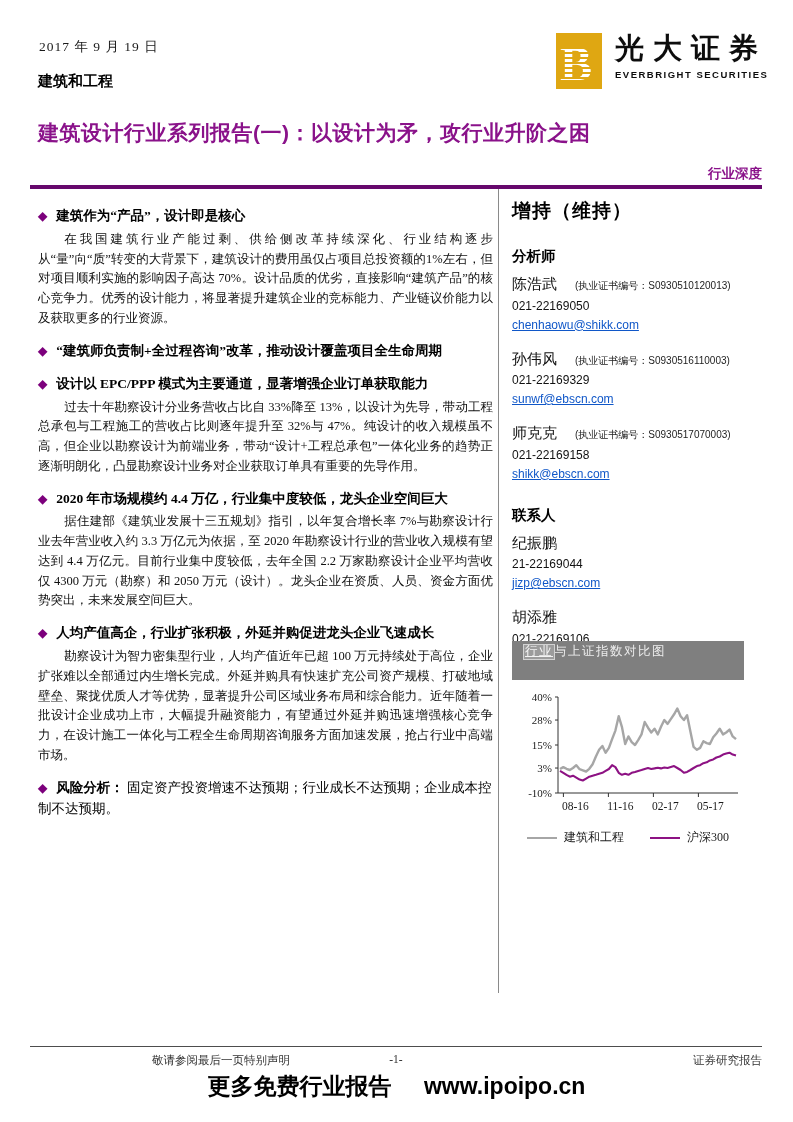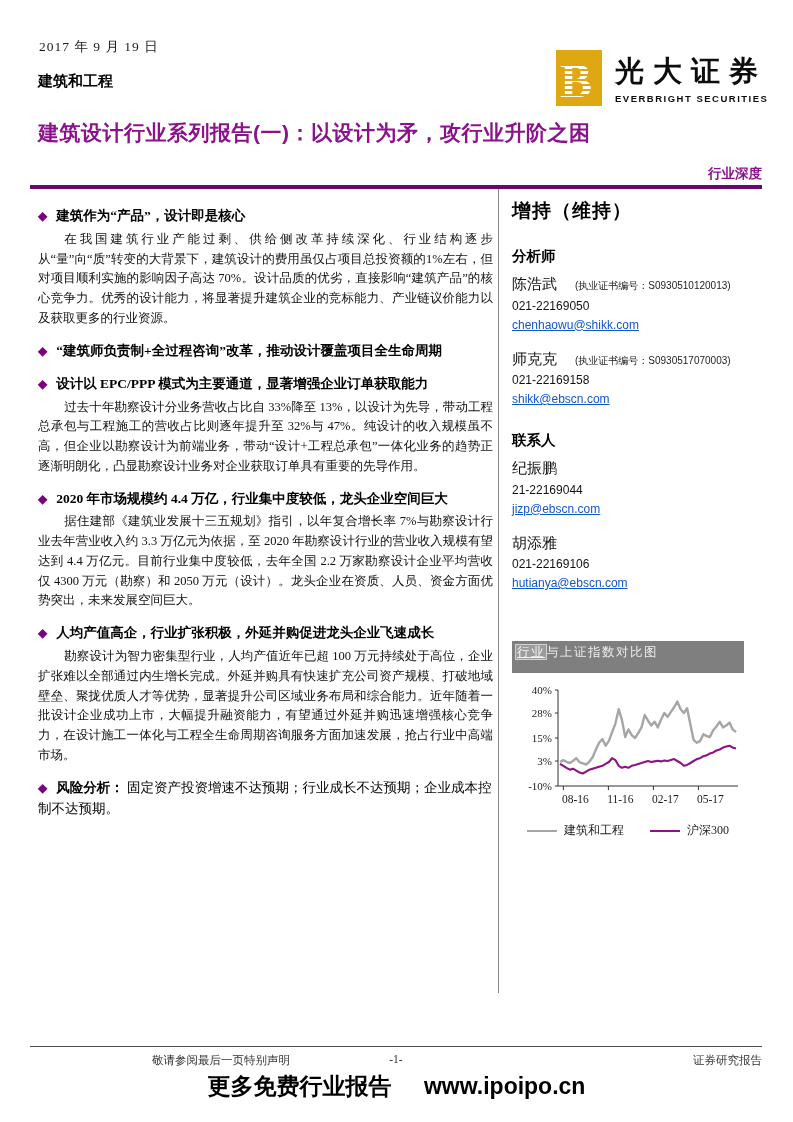--- a/index.html
+++ b/index.html
@@ -8,21 +8,21 @@
   }
   *{box-sizing:border-box;}
   html,body{margin:0;padding:0;}
   body{width:793px;height:1122px;background:#fff;position:relative;
        font-family:"Liberation Sans",sans-serif;color:#111;overflow:hidden;}
 
   .hdr-date{position:absolute;left:39px;top:38px;font-family:"Liberation Serif",serif;
             font-size:13.5px;color:#1a1a1a;letter-spacing:1px;}
   .hdr-sector{position:absolute;left:38px;top:72px;font-weight:bold;font-size:15px;color:#000;}
 
-  .logo{position:absolute;left:556px;top:50px;display:flex;gap:13px;align-items:center;}
+  .logo{position:absolute;left:556px;top:33px;display:flex;gap:13px;align-items:flex-start;}
   .logo-txt{display:flex;flex-direction:column;}
   .logo-cn{font-family:"Liberation Serif",serif;font-weight:bold;font-size:29px;
            letter-spacing:9px;color:#0d0d0d;line-height:1.05;white-space:nowrap;}
   .logo-en{font-size:9.5px;font-weight:bold;letter-spacing:1.5px;color:#0d0d0d;margin-top:6px;}
 
   .title{position:absolute;left:38px;top:119px;width:700px;font-size:21px;font-weight:bold;
          color:var(--accent);letter-spacing:0.5px;}
   .badge{position:absolute;right:31px;top:165px;font-size:13.5px;font-weight:bold;color:var(--accent);}
   .rule{position:absolute;left:30px;top:185px;width:732px;height:4px;background:var(--rule);}
   .vsep{position:absolute;left:498px;top:189px;width:1px;height:804px;background:#8a8a8a;}
@@ -38,22 +38,22 @@
   .rightcol{position:absolute;left:512px;top:198px;width:243px;}
   .rating{font-size:19px;font-weight:bold;letter-spacing:1px;color:#000;}
   .side-h{font-size:14.5px;font-weight:bold;margin-top:23px;margin-bottom:7px;color:#000;}
   .person{margin-bottom:14px;font-size:12px;line-height:1.5;}
   .person-name{font-size:15px;color:#111;margin-right:10px;}
   .person-cert{font-size:10px;color:#222;margin-left:8px;}
   .person-phone{color:#111;margin-top:1px;}
   .person-email{color:var(--link);text-decoration:underline;display:inline-block;margin-top:1px;cursor:pointer;}
 
   .chartbox{position:absolute;left:512px;top:641px;width:232px;}
-  .chartbar{background:var(--bargray);color:#ededed;font-family:Liberation Serif, serif;
-            font-size:12.5px;height:32px;line-height:23px;padding-left:4px;letter-spacing:1.5px;}
+  .chartbar{background:var(--bargray);color:#ededed;font-family:Liberation Mono, monospace;
+            font-size:12.5px;height:39px;line-height:23px;padding-left:12px;letter-spacing:1.5px;}
   .hl{background:#9c9c9c;outline:1px solid #d2d2d2;text-decoration:underline;padding:0 1px;color:#f4f4f4;}
   #chart-svg{display:block;margin-top:7px;}
   .legend{display:flex;gap:26px;justify-content:center;margin-top:0;
           font-family:"Liberation Serif",serif;font-size:12px;color:#222;}
   .legend-item{display:flex;align-items:center;}
   .legend .sw{display:inline-block;width:30px;margin-right:7px;}
 
   .footer-rule{position:absolute;left:30px;top:1046px;width:732px;height:1px;background:#4d4d4d;}
   .footer-row{position:absolute;left:30px;top:1053px;width:732px;display:flex;
               font-family:"Liberation Serif",serif;font-size:11.5px;color:#333;}
@@ -142,20 +142,27 @@
 <div class="rightcol">
   <div class="rating">增持（维持）</div>
   <div class="side-h">分析师</div>
   <div id="analysts-host">
       <div class="person">
     <div class="person-top">
       <span class="person-name">陈浩武</span><span class="person-cert">(执业证书编号：S0930510120013)</span>
     </div>
     <div class="person-phone">021-22169050</div>
     <a class="person-email">chenhaowu@shikk.com</a>
+  </div>
+      <div class="person">
+    <div class="person-top">
+      <span class="person-name">孙伟风</span><span class="person-cert">(执业证书编号：S0930516110003)</span>
+    </div>
+    <div class="person-phone">021-22169329</div>
+    <a class="person-email">sunwf@ebscn.com</a>
   </div>
       <div class="person">
     <div class="person-top">
       <span class="person-name">师克克</span><span class="person-cert">(执业证书编号：S0930517070003)</span>
     </div>
     <div class="person-phone">021-22169158</div>
     <a class="person-email">shikk@ebscn.com</a>
   </div>
     </div>
   <div class="side-h">联系人</div>

